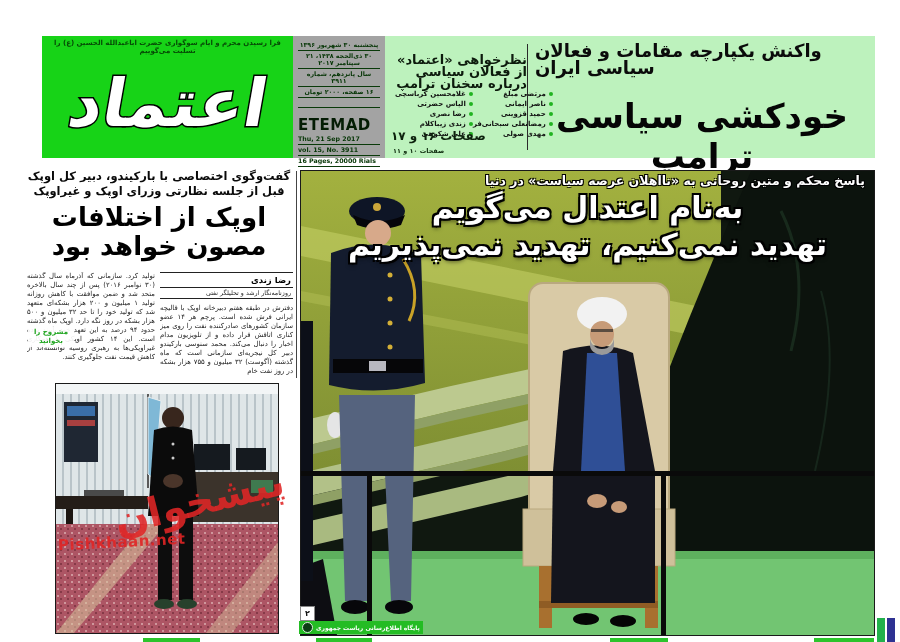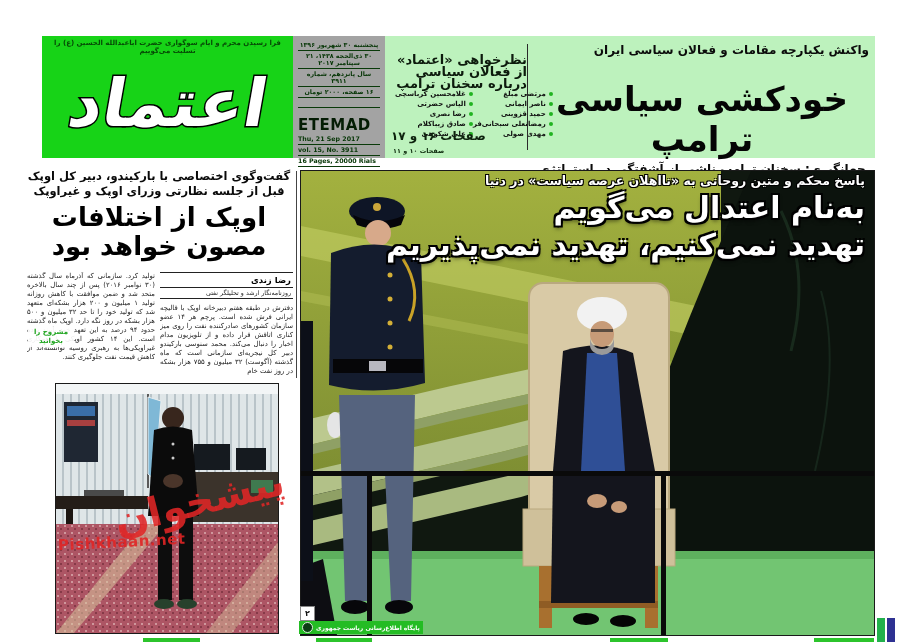--- a/index.html
+++ b/index.html
@@ -22,39 +22,39 @@
   .poll{left:0;top:0;width:142px;height:122px;}
   .poll-title{font-size:13px;font-weight:bold;color:#0d1b0d;text-align:right;line-height:12px;}
   .poll-names{display:flex;flex-direction:row-reverse;justify-content:space-between;padding:4px 6px 0 10px;}
   .poll-col{display:flex;flex-direction:column;gap:2px;}
   .poll-name{display:flex;flex-direction:row;align-items:center;gap:3px;font-size:7px;font-weight:bold;color:#101010;white-space:nowrap;}
   .dot{width:4px;height:4px;border-radius:50%;background:#21b421;flex:0 0 auto;}
   .poll-ref{position:absolute;left:6px;bottom:15px;font-size:12px;font-weight:bold;color:#0d220d;}
   .vdiv{position:absolute;width:1px;background:#2a2a2a;}
 
   
-  .lead-k{font-size:12px;font-weight:bold;color:#0b0b0b;text-align:right;line-height:17px;}
+  .lead-k{font-size:18px;font-weight:bold;color:#0b0b0b;text-align:left;line-height:17px;}
   .lead-h{font-size:34px;font-weight:bold;color:#050505;text-align:center;letter-spacing:-.5px;}
   .lead-sub{font-size:12px;font-weight:bold;color:#0b0b0b;text-align:center;}
   .lead-ref{position:absolute;left:8px;bottom:3px;font-size:6.5px;font-weight:bold;color:#123012;}
 
   
   .opec-k{font-size:11.5px;font-weight:bold;color:#0a0a0a;text-align:center;line-height:15px;}
   .opec-h{font-size:26px;font-weight:bold;color:#000;text-align:center;line-height:29px;}
   .byline-box{box-sizing:border-box;border-top:1px solid #222;}
   .byline-name{font-size:8.5px;font-weight:bold;color:#000;border-bottom:1px solid #222;padding:2px 2px 2px 0;text-align:right;}
   .byline-title{font-size:6.3px;color:#222;border-bottom:1px solid #222;padding:1px 2px 2px 0;text-align:right;}
   .bodycol{font-size:6.9px;line-height:9px;color:#1c1c1c;text-align:justify;}
   .readmore{font-size:7px;font-weight:bold;color:#1fa51f;background:rgba(255,255,255,.92);text-align:center;line-height:9px;padding:1px 2px;}
 
   
   .photo-frame{border:1px solid #1a1a1a;box-sizing:border-box;overflow:hidden;}
   .ph-kicker{font-size:12.5px;font-weight:bold;color:#fff;
     text-shadow:-1px -1px 0 #000,1px -1px 0 #000,-1px 1px 0 #000,1px 1px 0 #000;}
-  .ph-head{font-size:30px;font-weight:bold;color:#fff;text-align:right;letter-spacing:-.5px;
+  .ph-head{font-size:30px;font-weight:bold;color:#fff;text-align:center;letter-spacing:-.5px;
     text-shadow:-2px -2px 0 #000,2px -2px 0 #000,-2px 2px 0 #000,2px 2px 0 #000,0 3px 4px rgba(0,0,0,.55);}
   .credit-bar{display:flex;align-items:center;gap:3px;background:#24bc24;height:13px;padding:0 3px;}
   .credit-icn{width:9px;height:9px;border-radius:50%;background:#0c3c14;border:1px solid #d8f2d8;flex:0 0 auto;}
   .credit-txt{font-size:6px;font-weight:bold;color:#fff;white-space:nowrap;}
   .page-badge{background:#fff;border:1px solid #888;width:13px;height:13px;font-size:8px;font-weight:bold;
     color:#111;display:flex;align-items:center;justify-content:center;}
 
   .wm-fa{font-size:40px;font-weight:bold;color:rgba(224,37,37,.88);transform:rotate(-14deg);}
   .wm-en{font-size:15px;font-weight:bold;color:rgba(224,37,37,.9);letter-spacing:.5px;transform:rotate(-3deg);}
 
@@ -102,21 +102,21 @@
           <div class="poll-name">
               <span class="dot"></span>
               <span>الیاس حضرتی</span>
             </div>
           <div class="poll-name">
               <span class="dot"></span>
               <span>رضا نصری</span>
             </div>
           <div class="poll-name">
               <span class="dot"></span>
-              <span>صادق زیباکلام</span>
+              <span>زندی زیباکلام</span>
             </div>
           <div class="poll-name">
               <span class="dot"></span>
               <span>علی شکوهی</span>
             </div>
         </div>
         <div class="poll-col">
           <div class="poll-name">
               <span class="dot"></span>
               <span>مرتضی مبلغ</span>

